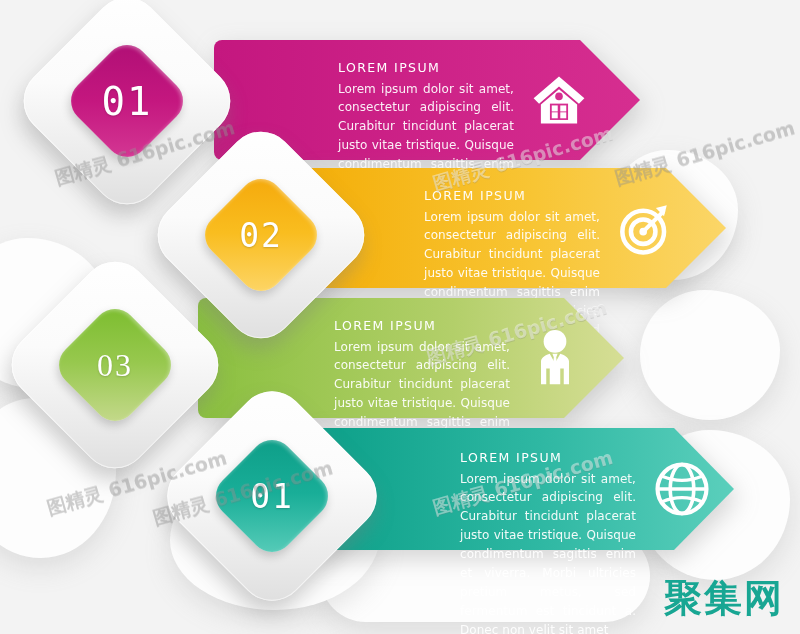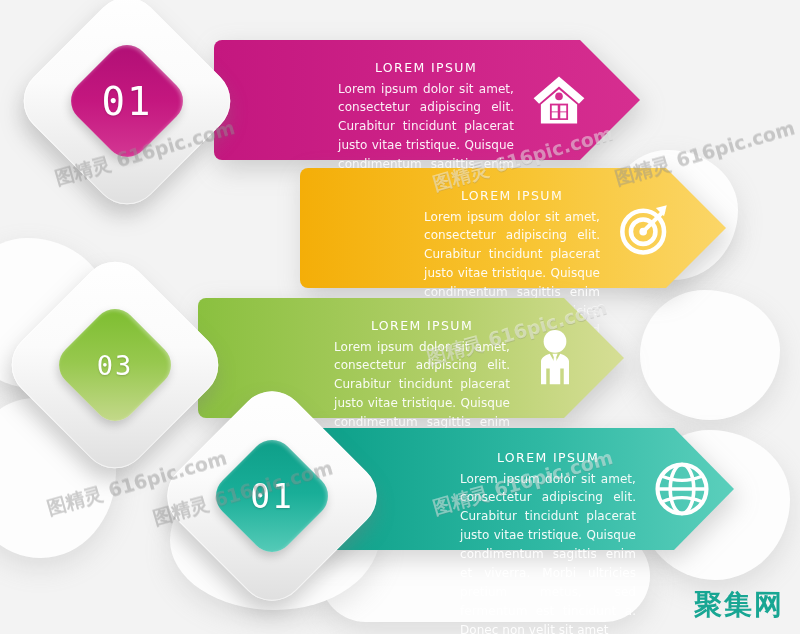--- a/index.html
+++ b/index.html
@@ -17,21 +17,21 @@
 
   
   .row{position:absolute;}
   .banner{position:absolute;top:0;left:0;height:100%;width:100%;
      filter:drop-shadow(4px 9px 12px rgba(120,120,120,.30));}
   .banner .shape{width:100%;height:100%;display:block;}
 
   .content{position:absolute;inset:0;display:flex;align-items:center;}
   .textblock{position:absolute;}
   .ttl{color:#ffffff;letter-spacing:1.4px;font-weight:400;line-height:1;
-       font-family:"DejaVu Sans", sans-serif;text-align:center;}
+       font-family:"DejaVu Sans", sans-serif;}
   .body{color:rgba(255,255,255,.93);text-align:justify;font-size:12px;line-height:1.58;
         letter-spacing:.05px;font-family:"DejaVu Sans", sans-serif;}
 
   .iconwrap{position:absolute;display:flex;align-items:center;justify-content:center;}
   .iconwrap svg{display:block;}
 
   
   .tile{position:absolute;}
   .tilesq{position:absolute;inset:0;background:
       linear-gradient(135deg,#ffffff 0%,#fbfbfb 42%,#e9e9e9 78%,#dcdcdc 100%);
@@ -41,21 +41,21 @@
       box-shadow:inset 0 2px 4px rgba(255,255,255,.35), 2px 4px 10px rgba(0,0,0,.18);}
   .tilenum{position:absolute;inset:0;display:flex;align-items:center;justify-content:center;
       color:#fff;font-family:"DejaVu Sans Mono", monospace;font-weight:400;
       letter-spacing:2px;text-shadow:0 1px 2px rgba(0,0,0,.18);}
 
   
   .wm{position:absolute;color:rgba(255,255,255,.42);font-size:19px;font-weight:700;
       white-space:nowrap;transform:rotate(-16deg);pointer-events:none;
       text-shadow:0 1px 0 rgba(120,120,120,.22);font-family:"DejaVu Sans", sans-serif;}
   .wm.dark{color:rgba(160,160,160,.30);}
-  .logo{position:absolute;right:16px;bottom:10px;color:#18a693;font-size:28px;
+  .logo{position:absolute;right:16px;bottom:10px;color:#18a693;font-size:38px;
         font-weight:700;letter-spacing:2px;font-family:"DejaVu Sans", sans-serif;}
 </style>
 </head>
 <body>
 
 <div id="stage">
 
   <div class="blob" style="left:-42px;top:238px;width:150px;height:150px;"></div>
   <div class="blob" style="left:-34px;top:398px;width:150px;height:160px;"></div>
   <div class="blob" style="left:608px;top:150px;width:130px;height:130px;"></div>
@@ -183,25 +183,30 @@
       </div>
     </div>
   </div>
 
   <div class="tile" style="left:44px;top:18px;width:166px;height:166px;">
     <div class="tilesq"></div>
     <div class="tiledi" style="left:37px;top:37px;width:92px;height:92px;background:linear-gradient(135deg,#AE0E74 0%,#C4177F 50%,#D63B96 100%);"></div>
     <div class="tilenum" style="font-size:39px;">01</div>
   </div>
 
+  <div class="tile" style="left:178px;top:152px;width:166px;height:166px;">
+    <div class="tilesq"></div>
+    <div class="tiledi" style="left:37px;top:37px;width:92px;height:92px;background:linear-gradient(135deg,#F4A70A 0%,#F9BD1F 48%,#FDD86F 100%);"></div>
+    <div class="tilenum" style="font-size:33px;">02</div>
+  </div>
 
   <div class="tile" style="left:32px;top:282px;width:166px;height:166px;">
     <div class="tilesq"></div>
     <div class="tiledi" style="left:37px;top:37px;width:92px;height:92px;background:linear-gradient(135deg,#79BC2B 0%,#97C84E 48%,#CADB93 100%);"></div>
-    <div class="tilenum" style="font-size:27px;">03</div>
+    <div class="tilenum" style="font-size:32px;font-family:Liberation Serif, serif;">03</div>
   </div>
 
   <div class="tile" style="left:188px;top:412px;width:168px;height:168px;">
     <div class="tilesq"></div>
     <div class="tiledi" style="left:38px;top:38px;width:92px;height:92px;background:linear-gradient(135deg,#0C9C86 0%,#19AE98 48%,#5ECFBC 100%);"></div>
     <div class="tilenum" style="font-size:33px;">01</div>
   </div>
 
   <div class="wm dark" style="left:52px;top:140px;">图精灵 616pic.com</div>
   <div class="wm" style="left:430px;top:146px;">图精灵 616pic.com</div>

